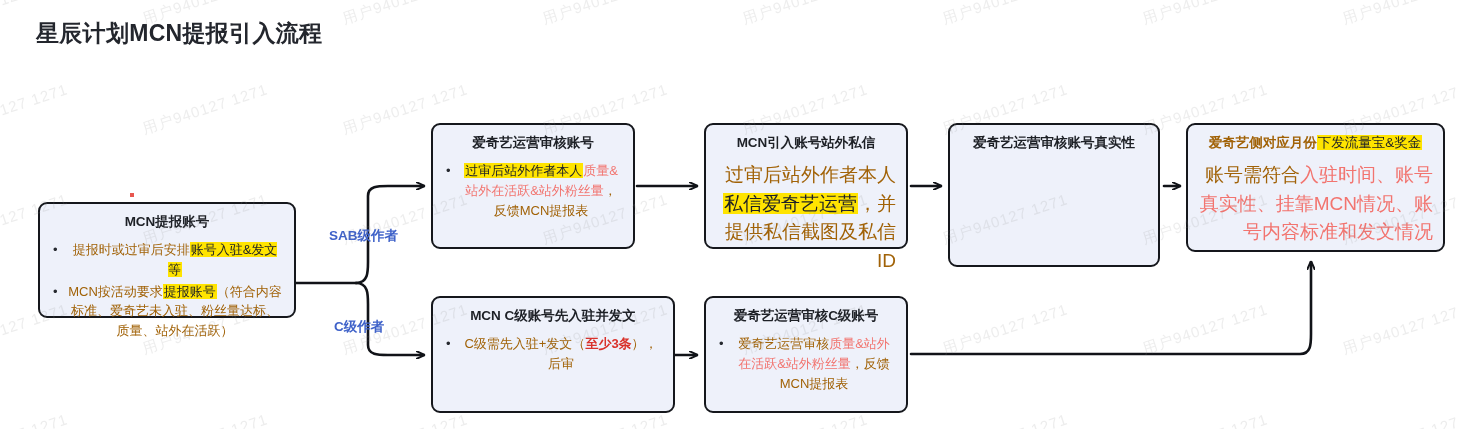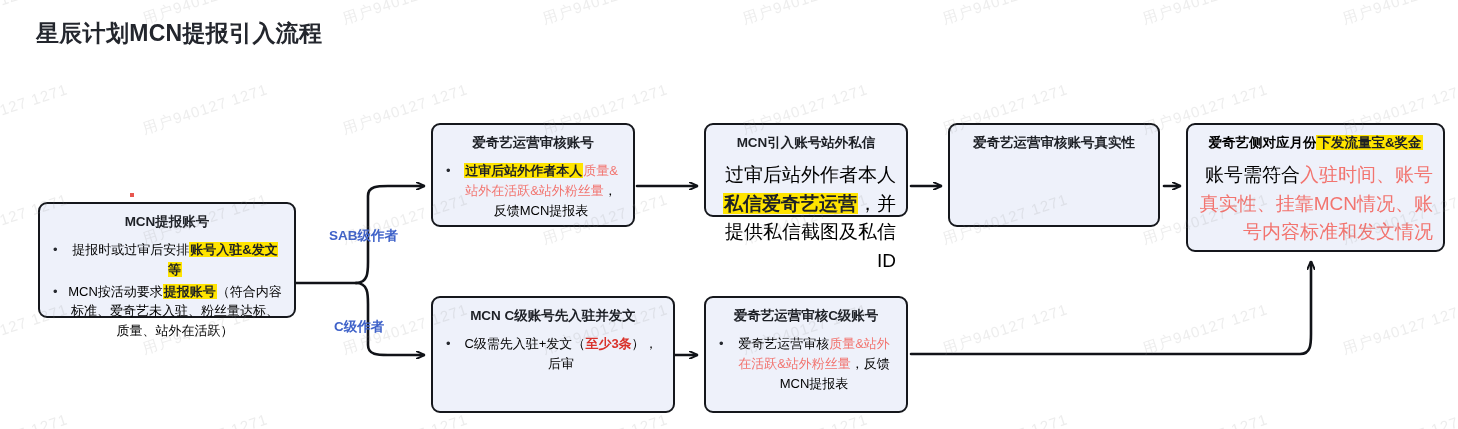--- a/index.html
+++ b/index.html
@@ -100,32 +100,32 @@
     position: absolute;
     left: -13px;
     top: 0;
     font-size: 13px;
     color: #26292f;
   }
 
   
   .hl {
     background: #ffe400;
-    font-weight: bold;
+    font-weight: normal;
     color: #1d2026;
     padding: 0 1px;
   }
   .red {
     color: #f2746f;
   }
   .redbold {
     color: #d9322b;
     font-weight: bold;
   }
-  .plain { color: #000000; }
+  .plain { color: #a16207; }
 
   
   .branch-label {
     position: absolute;
     font-size: 13.5px;
     font-weight: bold;
     color: #3f62c9;
     z-index: 4;
     white-space: nowrap;
   }
@@ -215,33 +215,33 @@
 <div class="branch-label" style="left:334px; top:318px;">C级作者</div>
 
 <div class="node" style="left:38px; top:202px; width:258px; height:116px;">
   <div class="node-title">MCN提报账号</div>
   <ul class="bullets">
     <li><span class="plain">提报时或过审后安排</span><span class="hl">账号入驻&amp;发文等</span></li>
     <li><span class="plain">MCN按活动要求</span><span class="hl">提报账号</span><span class="plain">（符合内容标准、爱奇艺未入驻、粉丝量达标、质量、站外在活跃）</span></li>
   </ul>
 </div>
 
-<div class="node" style="left:431px; top:123px; width:204px; height:104px;">
+<div class="node" style="left:431px; top:123px; width:204px; height:126px;">
   <div class="node-title">爱奇艺运营审核账号</div>
   <ul class="bullets">
     <li><span class="hl">过审后站外作者本人</span><span class="red">质量&amp;站外在活跃&amp;站外粉丝量</span><span class="plain">，反馈MCN提报表</span></li>
   </ul>
 </div>
 
-<div class="node" style="left:704px; top:123px; width:204px; height:94px;">
+<div class="node" style="left:704px; top:123px; width:204px; height:126px;">
   <div class="node-title">MCN引入账号站外私信</div>
   <div class="node-body"><span class="plain">过审后站外作者本人</span><span class="hl">私信爱奇艺运营</span><span class="plain">，并提供私信截图及私信ID</span></div>
 </div>
 
-<div class="node" style="left:948px; top:123px; width:212px; height:104px;gap:20px;">
+<div class="node" style="left:948px; top:123px; width:212px; height:144px;gap:20px;">
   <div class="node-title">爱奇艺运营审核账号真实性</div>
 </div>
 
 <div class="node" style="left:1186px; top:123px; width:259px; height:129px;">
   <div class="node-title"><span class="plain">爱奇艺侧对应月份</span><span class="hl">下发流量宝&amp;奖金</span></div>
   <div class="node-body"><span class="plain">账号需符合</span><span class="red">入驻时间、账号真实性、挂靠MCN情况、账号内容标准和发文情况</span></div>
 </div>
 
 <div class="node" style="left:431px; top:296px; width:244px; height:117px;">
   <div class="node-title">MCN C级账号先入驻并发文</div>

